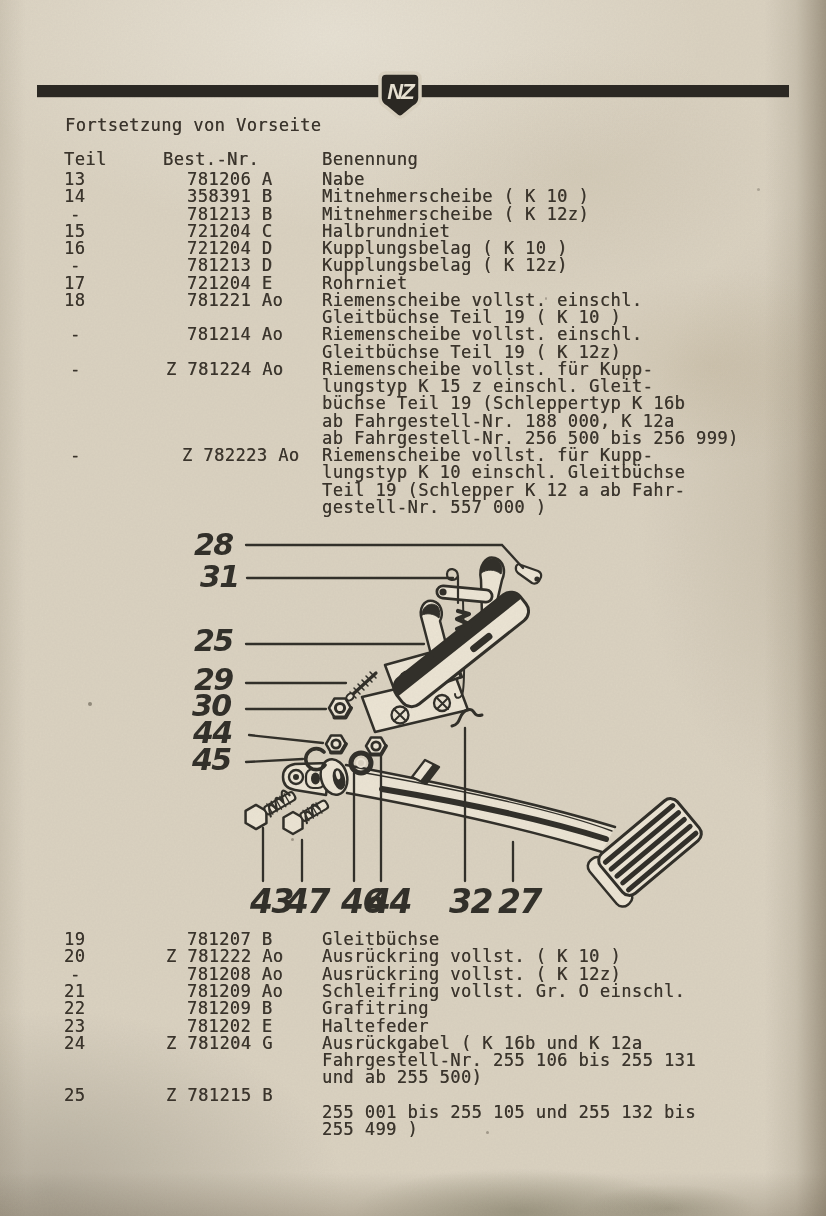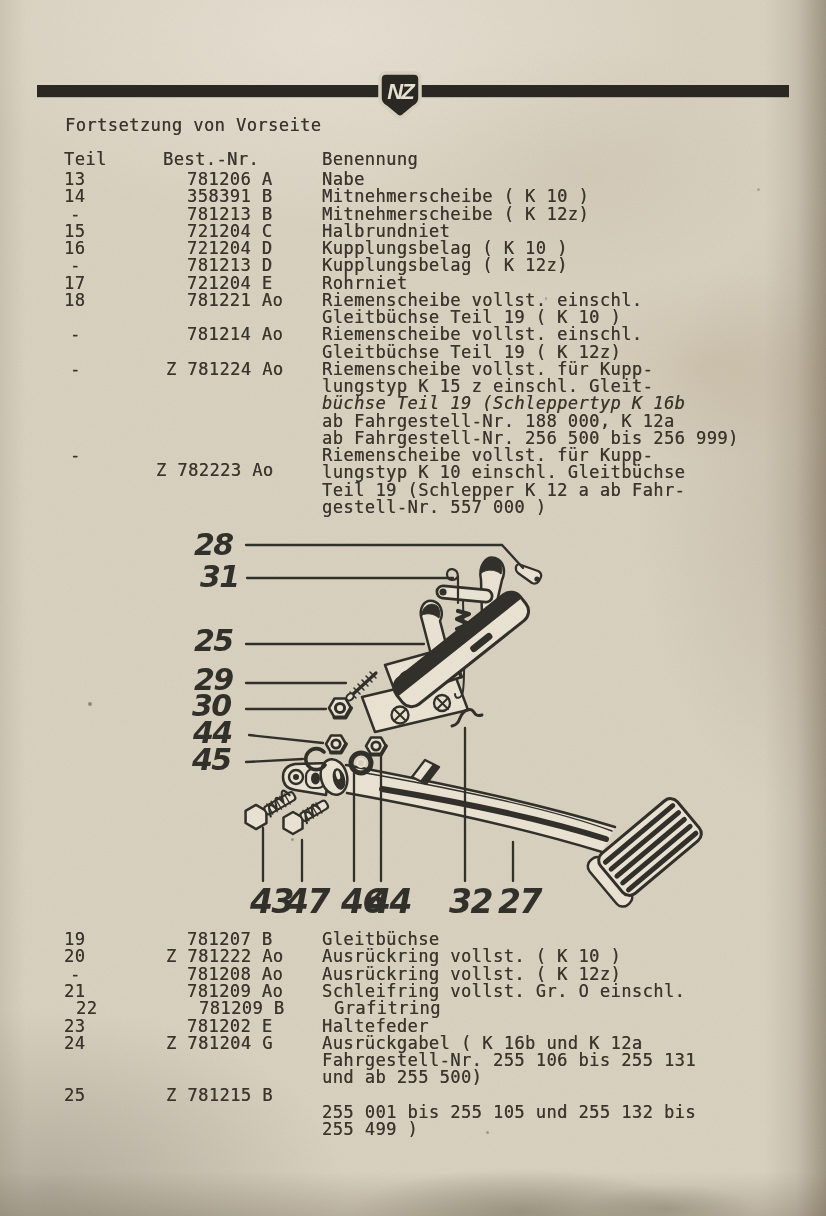--- a/index.html
+++ b/index.html
@@ -120,31 +120,31 @@
       </div>
       <div style="position: absolute; left: 0px; top: 360.8px; width: 826px; height: 17.25px;">
         <span class="tw" style="left: 70px; top: 0px;">-</span>
         <span class="tw" style="left: 166px; top: 0px;">Z 781224 Ao</span>
         <span class="tw" style="left: 322px; top: 0px;">Riemenscheibe vollst. für Kupp-</span>
       </div>
       <div style="position: absolute; left: 0px; top: 378px; width: 826px; height: 17.25px;">
         <span class="tw" style="left: 322px; top: 0px;">lungstyp K 15 z einschl. Gleit-</span>
       </div>
       <div style="position: absolute; left: 0px; top: 395.3px; width: 826px; height: 17.25px;">
-        <span class="tw" style="left: 322px; top: 0px; font-style: italic;">büchse Teil 19 (Schleppertyp K 16b</span>
+        <span class="tw" style="left: 322px; top: 0px;">büchse Teil 19 (Schleppertyp K 16b</span>
       </div>
       <div style="position: absolute; left: 0px; top: 412.5px; width: 826px; height: 17.25px;">
         <span class="tw" style="left: 322px; top: 0px;">ab Fahrgestell-Nr. 188 000, K 12a</span>
       </div>
       <div style="position: absolute; left: 0px; top: 429.8px; width: 826px; height: 17.25px;">
         <span class="tw" style="left: 322px; top: 0px;">ab Fahrgestell-Nr. 256 500 bis 256 999)</span>
       </div>
       <div style="position: absolute; left: 0px; top: 447px; width: 826px; height: 17.25px;">
         <span class="tw" style="left: 70px; top: 0px;">-</span>
-        <span class="tw" style="left: 156px; top: 0px; margin-top: 15px;">Z 782223 Ao</span>
+        <span class="tw" style="left: 182px; top: 0px;">Z 782223 Ao</span>
         <span class="tw" style="left: 322px; top: 0px;">Riemenscheibe vollst. für Kupp-</span>
       </div>
       <div style="position: absolute; left: 0px; top: 464.3px; width: 826px; height: 17.25px;">
         <span class="tw" style="left: 322px; top: 0px;">lungstyp K 10 einschl. Gleitbüchse</span>
       </div>
       <div style="position: absolute; left: 0px; top: 481.5px; width: 826px; height: 17.25px;">
         <span class="tw" style="left: 322px; top: 0px;">Teil 19 (Schlepper K 12 a ab Fahr-</span>
       </div>
       <div style="position: absolute; left: 0px; top: 498.8px; width: 826px; height: 17.25px;">
         <span class="tw" style="left: 322px; top: 0px;">gestell-Nr. 557 000 )</span>
@@ -164,21 +164,21 @@
       <div style="position: absolute; left: 0px; top: 965.6px; width: 826px; height: 17.3px;">
         <span class="tw" style="left: 70px; top: 0px;">-</span>
         <span class="tw" style="left: 187px; top: 0px;">781208 Ao</span>
         <span class="tw" style="left: 322px; top: 0px;">Ausrückring vollst. ( K 12z)</span>
       </div>
       <div style="position: absolute; left: 0px; top: 982.9px; width: 826px; height: 17.3px; padding-left: 45px;">
         <span class="tw" style="left: 64px; top: 0px;">21</span>
         <span class="tw" style="left: 187px; top: 0px;">781209 Ao</span>
         <span class="tw" style="left: 322px; top: 0px;">Schleifring vollst. Gr. O einschl.</span>
       </div>
-      <div style="position: absolute; left: 12px; top: 1000.2px; width: 690px; height: 17.3px;">
+      <div style="position: absolute; left: 0px; top: 1000.2px; width: 690px; height: 17.3px;">
         <span class="tw" style="left: 64px; top: 0px;">22</span>
         <span class="tw" style="left: 187px; top: 0px;">781209 B</span>
         <span class="tw" style="left: 322px; top: 0px;">Grafitring</span>
       </div>
       <div style="position: absolute; left: 0px; top: 1017.5px; width: 826px; height: 17.3px;">
         <span class="tw" style="left: 64px; top: 0px;">23</span>
         <span class="tw" style="left: 187px; top: 0px;">781202 E</span>
         <span class="tw" style="left: 322px; top: 0px;">Haltefeder</span>
       </div>
       <div style="position: absolute; left: 0px; top: 1034.8px; width: 826px; height: 17.3px;">

